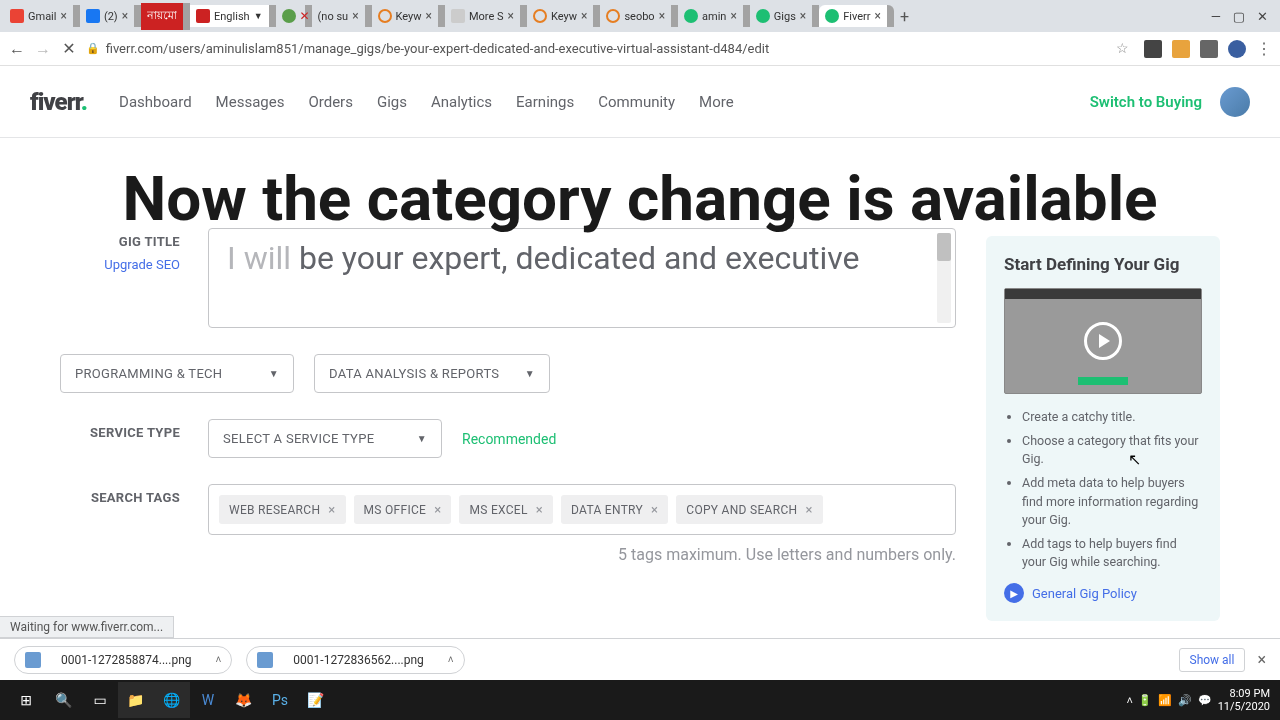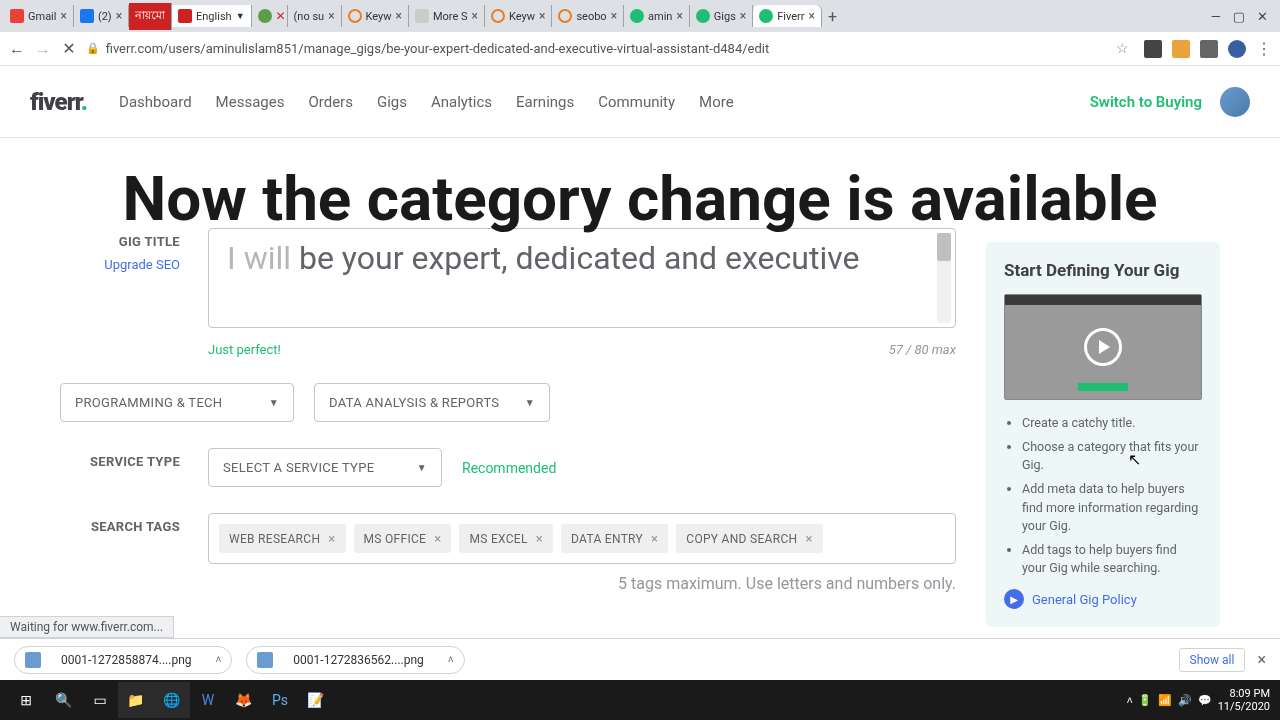--- a/index.html
+++ b/index.html
@@ -1,20 +1,20 @@
 <!DOCTYPE html>
 <html><head>
 <meta charset="utf-8">
 <style>
 * { margin: 0; padding: 0; box-sizing: border-box; font-family: -apple-system, BlinkMacSystemFont, "Segoe UI", Roboto, Arial, sans-serif; }
 body { width: 1280px; height: 720px; overflow: hidden; background: #fff; position: relative; }
 
 
 .browser-tabs { height: 32px; background: #dde1e6; display: flex; align-items: center; padding: 0 4px; }
-.tab { display: flex; align-items: center; gap: 4px; padding: 4px 6px; font-size: 11px; color: #333; max-width: 90px; border-right: 1px solid #a3a3a3; }
+.tab { display: flex; align-items: center; gap: 4px; padding: 4px 6px; font-size: 11px; color: #333; max-width: 90px; border-right: 7px solid #a3a3a3; }
 .tab.active { background: #fff; border-radius: 6px 6px 0 0; }
 .tab-icon { width: 14px; height: 14px; border-radius: 2px; background: #ccc; flex-shrink: 0; }
 .tab-text { white-space: nowrap; overflow: hidden; text-overflow: ellipsis; flex: 1; }
 .tab-close { font-size: 12px; color: #555; }
 .win-controls { margin-left: auto; display: flex; gap: 12px; padding-right: 8px; font-size: 13px; color: #444; }
 
 .addr-bar { height: 34px; background: #fff; display: flex; align-items: center; padding: 0 8px; gap: 8px; border-bottom: 1px solid #e0e0e0; }
 .nav-arrow { width: 18px; text-align: center; color: #555; font-size: 16px; }
 .url-box { flex: 1; display: flex; align-items: center; gap: 6px; font-size: 13px; color: #555; }
 .lock-icon { font-size: 11px; }
@@ -61,21 +61,21 @@
 .select-box.w2 { width: 236px; }
 .chev { color: #62646a; font-size: 10px; }
 .recommended { color: #1dbf73; font-size: 14px; align-self: center; }
 
 .tags-box { border: 1px solid #c5c6c9; border-radius: 4px; padding: 10px; display: flex; flex-wrap: wrap; gap: 8px; }
 .tag { background: #efeff0; border-radius: 3px; padding: 7px 10px; font-size: 12px; color: #62646a; display: flex; align-items: center; gap: 8px; letter-spacing: 0.3px; }
 .tag-x { color: #95979d; font-size: 13px; }
 .tags-hint { text-align: right; font-size: 16px; color: #95979d; margin-top: 10px; }
 
 
-.side-panel { width: 234px; background: #eef7f8; border-radius: 6px; padding: 18px; margin-top: 14px; }
+.side-panel { width: 234px; background: #eef7f8; border-radius: 6px; padding: 18px; margin-top: 8px; }
 .side-title { font-size: 17px; font-weight: 700; color: #404145; margin-bottom: 14px; }
 .video-thumb { width: 100%; height: 106px; background: #9a9a9a; border-radius: 2px; position: relative; margin-bottom: 14px; border: 1px solid #888; }
 .video-bar { position: absolute; top: 0; left: 0; right: 0; height: 10px; background: #3a3a3a; }
 .play-btn { position: absolute; top: 50%; left: 50%; transform: translate(-50%, -50%); width: 38px; height: 38px; border: 3px solid #fff; border-radius: 50%; display: flex; align-items: center; justify-content: center; }
 .play-tri { width: 0; height: 0; border-left: 11px solid #fff; border-top: 7px solid transparent; border-bottom: 7px solid transparent; margin-left: 3px; }
 .video-cta { position: absolute; bottom: 8px; left: 50%; transform: translateX(-50%); width: 50px; height: 8px; background: #1dbf73; }
 .tips { list-style: disc; padding-left: 18px; font-size: 12.5px; color: #62646a; line-height: 1.45; }
 .tips li { margin-bottom: 6px; }
 .policy { display: flex; align-items: center; gap: 8px; margin-top: 12px; }
 .policy-icon { width: 20px; height: 20px; background: #446ee7; border-radius: 50%; display: flex; align-items: center; justify-content: center; color: #fff; font-size: 10px; }
@@ -220,24 +220,20 @@
       <div>
         <div class="form-label">GIG TITLE</div>
         <a class="upgrade-seo">Upgrade SEO</a>
       </div>
       <div class="form-field">
         <div class="title-box">
           <span class="title-prefix">I will </span><span class="title-text">be your expert, dedicated and executive</span>
           <div class="title-scroll">
               <div class="title-scroll-thumb"></div>
             </div>
-        </div>
-        <div class="field-meta">
-          <span class="validation">Just perfect!</span>
-          <span class="counter">57 / 80 max</span>
         </div>
       </div>
     </div>
 
     <div class="form-row">
       <div class="form-field select-row">
         <div class="select-box w1">
           <span>PROGRAMMING &amp; TECH</span>
             <span class="chev">▼</span>
         </div>

